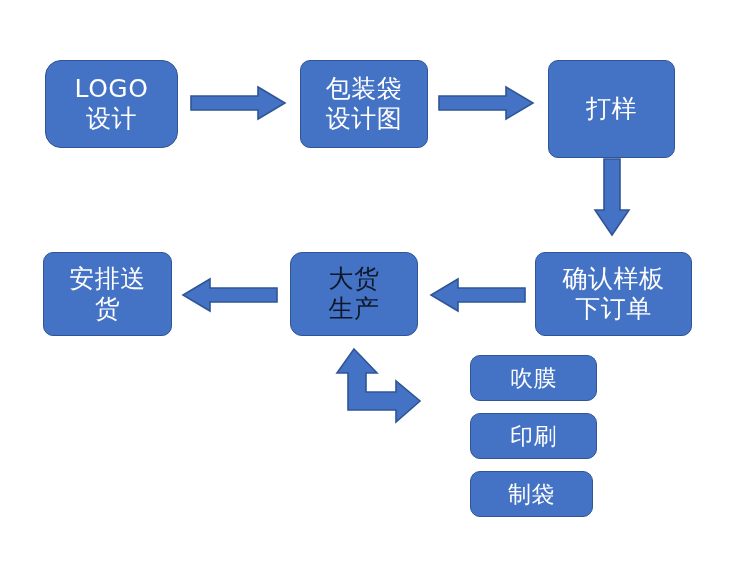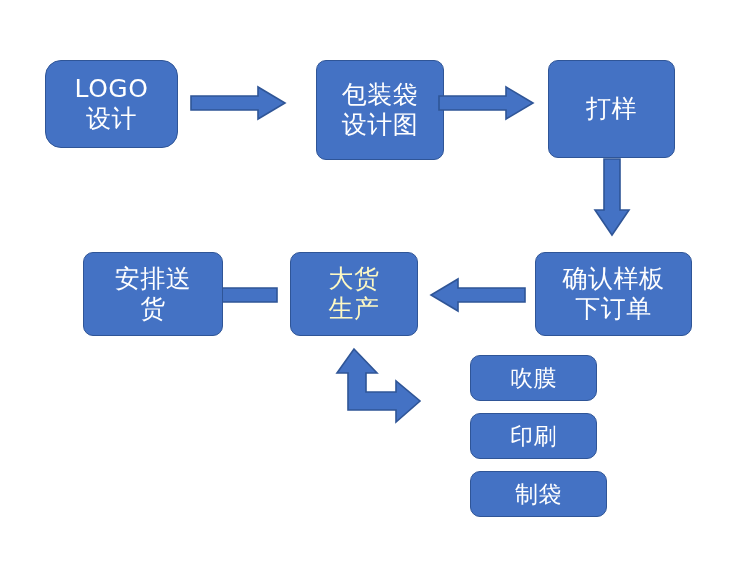--- a/index.html
+++ b/index.html
@@ -39,28 +39,28 @@
   }
   .node .label {
     display: block;
     white-space: pre-line;
   }
   .node-lg { font-size: 25px; }
   .node-sm { font-size: 23px; }
 
   
   #n-logo        { left: 45px;  top: 60px;  width: 133px; height: 88px; }
-  #n-bag         { left: 300px; top: 60px;  width: 128px; height: 100px; margin-left: 16px; }
+  #n-bag         { left: 300px; top: 60px;  width: 128px; height: 88px; }
   #n-proof       { left: 548px; top: 60px;  width: 127px; height: 98px; }
   #n-confirm     { left: 535px; top: 252px; width: 157px; height: 84px; }
   #n-mass        { left: 290px; top: 252px; width: 128px; height: 84px; }
-  #n-deliver     { left: 43px;  top: 252px; width: 140px; height: 84px; margin-left: 40px; }
+  #n-deliver     { left: 43px;  top: 252px; width: 129px; height: 84px; }
   #n-blown       { left: 470px; top: 355px; width: 127px; height: 46px; }
   #n-print       { left: 470px; top: 413px; width: 127px; height: 46px; }
-  #n-bagmake     { left: 470px; top: 471px; width: 137px; height: 46px; }
+  #n-bagmake     { left: 470px; top: 471px; width: 123px; height: 46px; }
 
   .arrow {
     position: absolute;
   }
   .arrow svg { display: block; overflow: visible; }
   .arrow-shape {
     fill: #4472C4;
     stroke: #2F5597;
     stroke-width: 1.6;
     stroke-linejoin: miter;
@@ -114,21 +114,21 @@
     <span class="label">确认样板
 下订单</span>
   </div>
 
   <div class="arrow" id="a-confirm-mass">
     <svg width="96" height="34" viewBox="0 0 96 34" aria-hidden="true">
       <polygon class="arrow-shape" points="95,10 28,10 28,1 1,17 28,33 28,24 95,24" fill="#4472C4" stroke="#2F5597"></polygon>
     </svg>
   </div>
 
-  <div class="node node-lg" id="n-mass" style="background: rgb(68, 114, 196); border-color: rgb(47, 85, 151); color: #fef9c3;">
+  <div class="node node-lg" id="n-mass" style="background: rgb(68, 114, 196); border-color: rgb(47, 85, 151); color: #0f172a; border-radius: 12px;">
     <span class="label">大货
 生产</span>
   </div>
 
   <div class="arrow" id="a-mass-deliver">
     <svg width="96" height="34" viewBox="0 0 96 34" aria-hidden="true">
       <polygon class="arrow-shape" points="95,10 28,10 28,1 1,17 28,33 28,24 95,24" fill="#4472C4" stroke="#2F5597"></polygon>
     </svg>
   </div>
 

